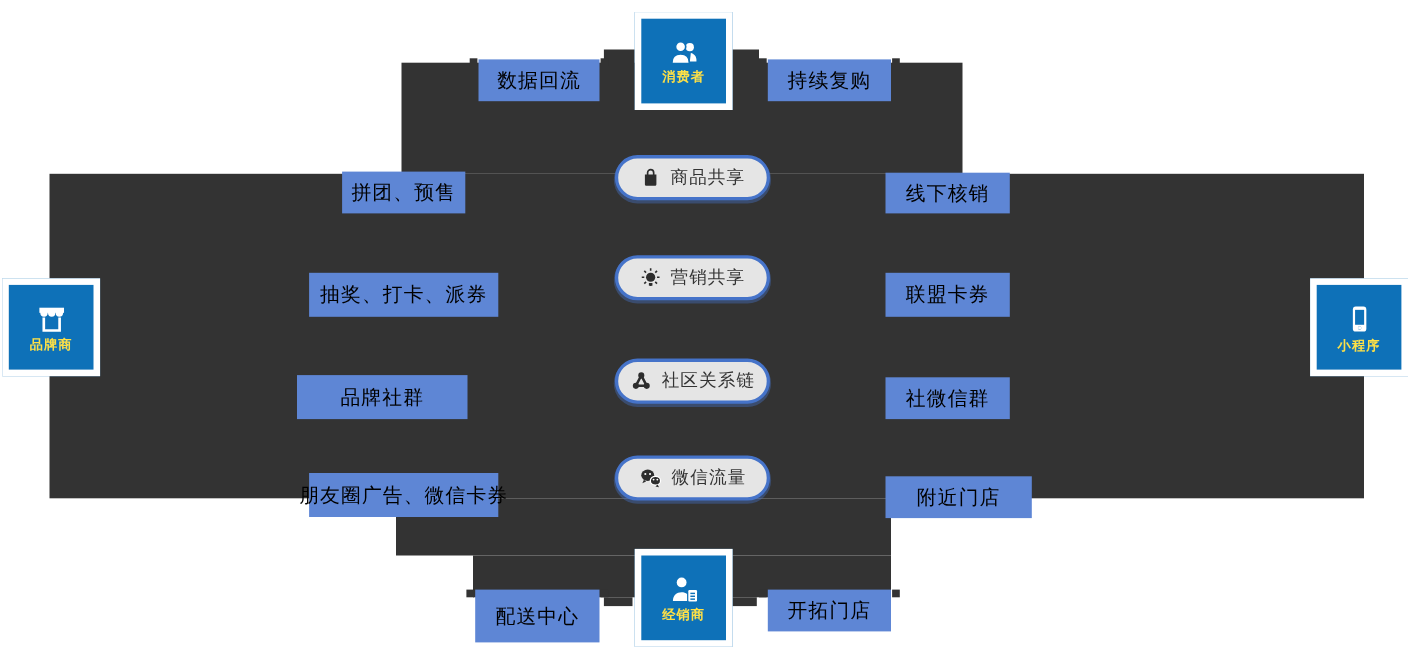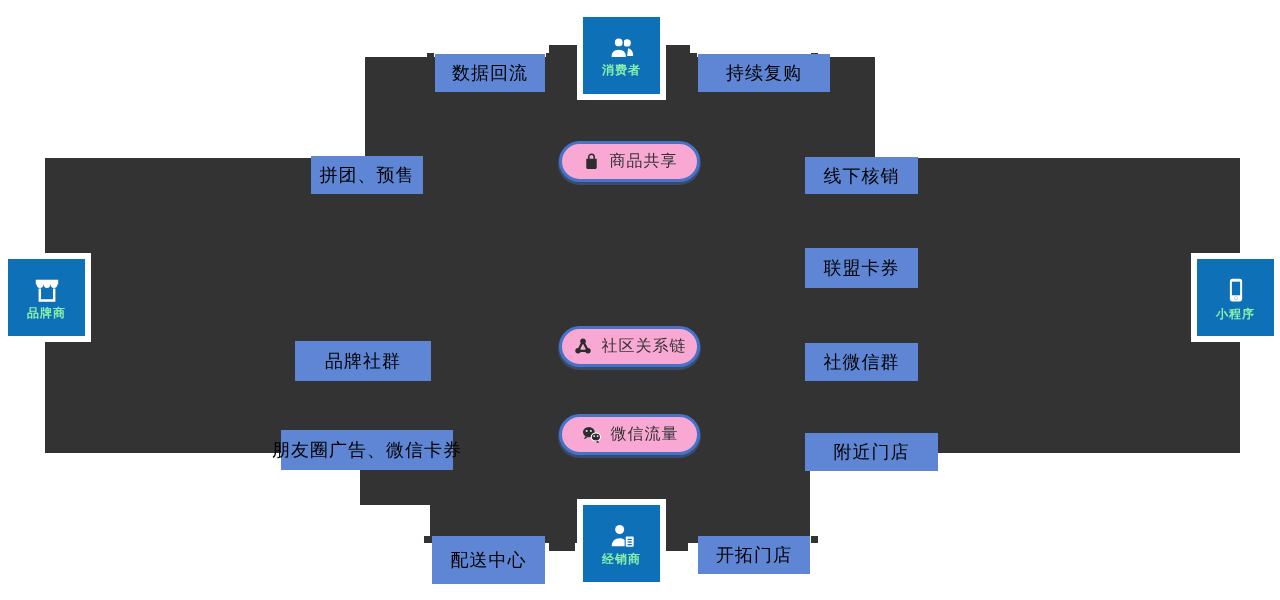--- a/index.html
+++ b/index.html
@@ -14,34 +14,34 @@
   .stage{position:relative;width:1280px;height:600px;background:#fff;overflow:hidden;}
   .blob{position:absolute;left:0;top:0;z-index:0;}
   .blob rect{fill:var(--dark);}
 
   .node{
     position:absolute;z-index:2;width:77px;height:77px;
     background:var(--node_blue);border:6px solid #ffffff;
     display:flex;flex-direction:column;align-items:center;justify-content:center;gap:3px;
     box-sizing:content-box;
   }
-  .node .nlabel{color:#86efac;font-size:12px;font-weight:bold;letter-spacing:1px;line-height:1;text-align:center;}
+  .node .nlabel{color:#fde047;font-size:12px;font-weight:bold;letter-spacing:1px;line-height:1;text-align:center;}
   .node svg{display:block;}
 
   .btn{
     position:absolute;z-index:2;background:var(--button_blue);
     color:#000000;font-size:18px;letter-spacing:1px;
     display:flex;align-items:center;justify-content:center;line-height:1;
     white-space:nowrap;
     margin-top:16px;
   }
 
   .pill{
     position:absolute;z-index:2;width:141px;height:41px;box-sizing:border-box;
-    background:#f9a8d4;border:3px solid var(--pill_border);border-radius:21px;
+    background:#e5e5e5;border:3px solid var(--pill_border);border-radius:21px;
     box-shadow:0 2px 0 1px rgba(69,115,201,0.40);
     display:flex;align-items:center;justify-content:center;gap:9px;
     font-size:16px;color:var(--pill_text);letter-spacing:1px;
   }
   .pill svg{display:block;color:#2d2d2d;}
   .screen{fill:var(--node_blue);}
 </style>
 </head>
 <body>
 
@@ -111,43 +111,63 @@
         <rect x="20" y="15.5" width="8.5" height="11" rx="1"></rect>
         <rect x="22" y="18" width="4.5" height="1.4" class="screen"></rect>
         <rect x="22" y="20.8" width="4.5" height="1.4" class="screen"></rect>
         <rect x="22" y="23.6" width="4.5" height="1.4" class="screen"></rect>
       </svg>
     </span>
     <span class="nlabel">经销商</span>
   </div>
 
   <div class="btn" style="left:435px;top:38px;width:110px;height:38px;">数据回流</div>
-  <div class="btn" style="left:698px;top:38px;width:132px;height:38px;">持续复购</div>
+  <div class="btn" style="left:698px;top:38px;width:112px;height:38px;">持续复购</div>
   <div class="btn" style="left:432px;top:520px;width:113px;height:48px;">配送中心</div>
   <div class="btn" style="left:311px;top:140px;width:112px;height:38px;">拼团、预售</div>
 
   <div class="btn" style="left:698px;top:520px;width:112px;height:38px;">开拓门店</div>
-  <div class="btn" style="left:295px;top:325px;width:136px;height:40px;">品牌社群</div>
+  <div class="btn" style="left:281px;top:232px;width:172px;height:40px;">抽奖、打卡、派券</div>
+  <div class="btn" style="left:270px;top:325px;width:155px;height:40px;">品牌社群</div>
   <div class="btn" style="left:281px;top:414px;width:172px;height:40px;">朋友圈广告、微信卡券</div>
 
   <div class="btn" style="left:805px;top:141px;width:113px;height:37px;">线下核销</div>
   <div class="btn" style="left:805px;top:232px;width:113px;height:40px;">联盟卡券</div>
   <div class="btn" style="left:805px;top:327px;width:113px;height:38px;">社微信群</div>
   <div class="btn" style="left:805px;top:417px;width:133px;height:38px;">附近门店</div>
 
   <div class="pill" style="left:559px;top:141px;">
     <span>
       <svg width="19" height="19" viewBox="0 0 20 20">
         <path d="M4.5 7h11v9.2c0 .9-.7 1.6-1.6 1.6H6.1c-.9 0-1.6-.7-1.6-1.6z" fill="currentColor"></path>
         <path d="M7.1 7.4V5.2a2.9 2.9 0 0 1 5.8 0v2.2" fill="none" stroke="currentColor" stroke-width="1.6"></path>
       </svg>
     </span>
     <span>商品共享</span>
   </div>
 
+  <div class="pill" style="left:559px;top:232px;">
+    <span>
+      <svg width="19" height="19" viewBox="0 0 20 20">
+        <g stroke="currentColor" stroke-width="1.5">
+          <line x1="10" y1="1" x2="10" y2="3.4"></line>
+          <line x1="10" y1="15.6" x2="10" y2="18"></line>
+          <line x1="1.5" y1="9.5" x2="3.9" y2="9.5"></line>
+          <line x1="16.1" y1="9.5" x2="18.5" y2="9.5"></line>
+          <line x1="3.9" y1="3.4" x2="5.6" y2="5.1"></line>
+          <line x1="14.4" y1="13.9" x2="16.1" y2="15.6"></line>
+          <line x1="16.1" y1="3.4" x2="14.4" y2="5.1"></line>
+          <line x1="5.6" y1="13.9" x2="3.9" y2="15.6"></line>
+        </g>
+        <circle cx="10" cy="9.5" r="4.4" fill="currentColor"></circle>
+        <rect x="8.3" y="15" width="3.4" height="2.6" fill="currentColor"></rect>
+      </svg>
+    </span>
+    <span>营销共享</span>
+  </div>
 
   <div class="pill" style="left:559px;top:326px;">
     <span>
       <svg width="20" height="19" viewBox="0 0 20 20">
         <path d="M10 4.5 4.8 14.5h10.4z" fill="none" stroke="currentColor" stroke-width="2.4" stroke-linejoin="round"></path>
         <circle cx="10" cy="4.5" r="2.9" fill="currentColor"></circle>
         <circle cx="4.8" cy="14.5" r="2.9" fill="currentColor"></circle>
         <circle cx="15.2" cy="14.5" r="2.9" fill="currentColor"></circle>
       </svg>
     </span>

